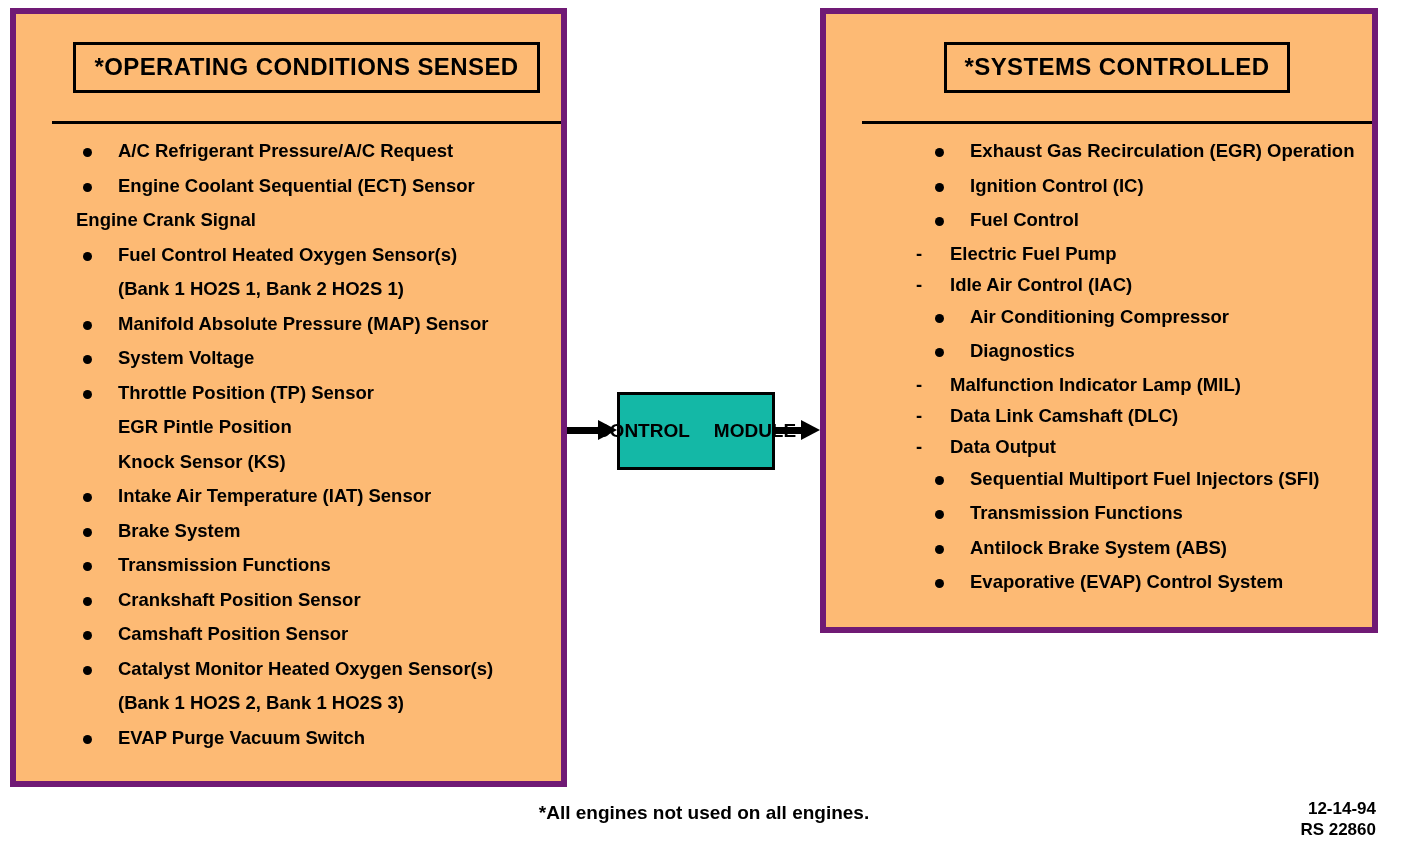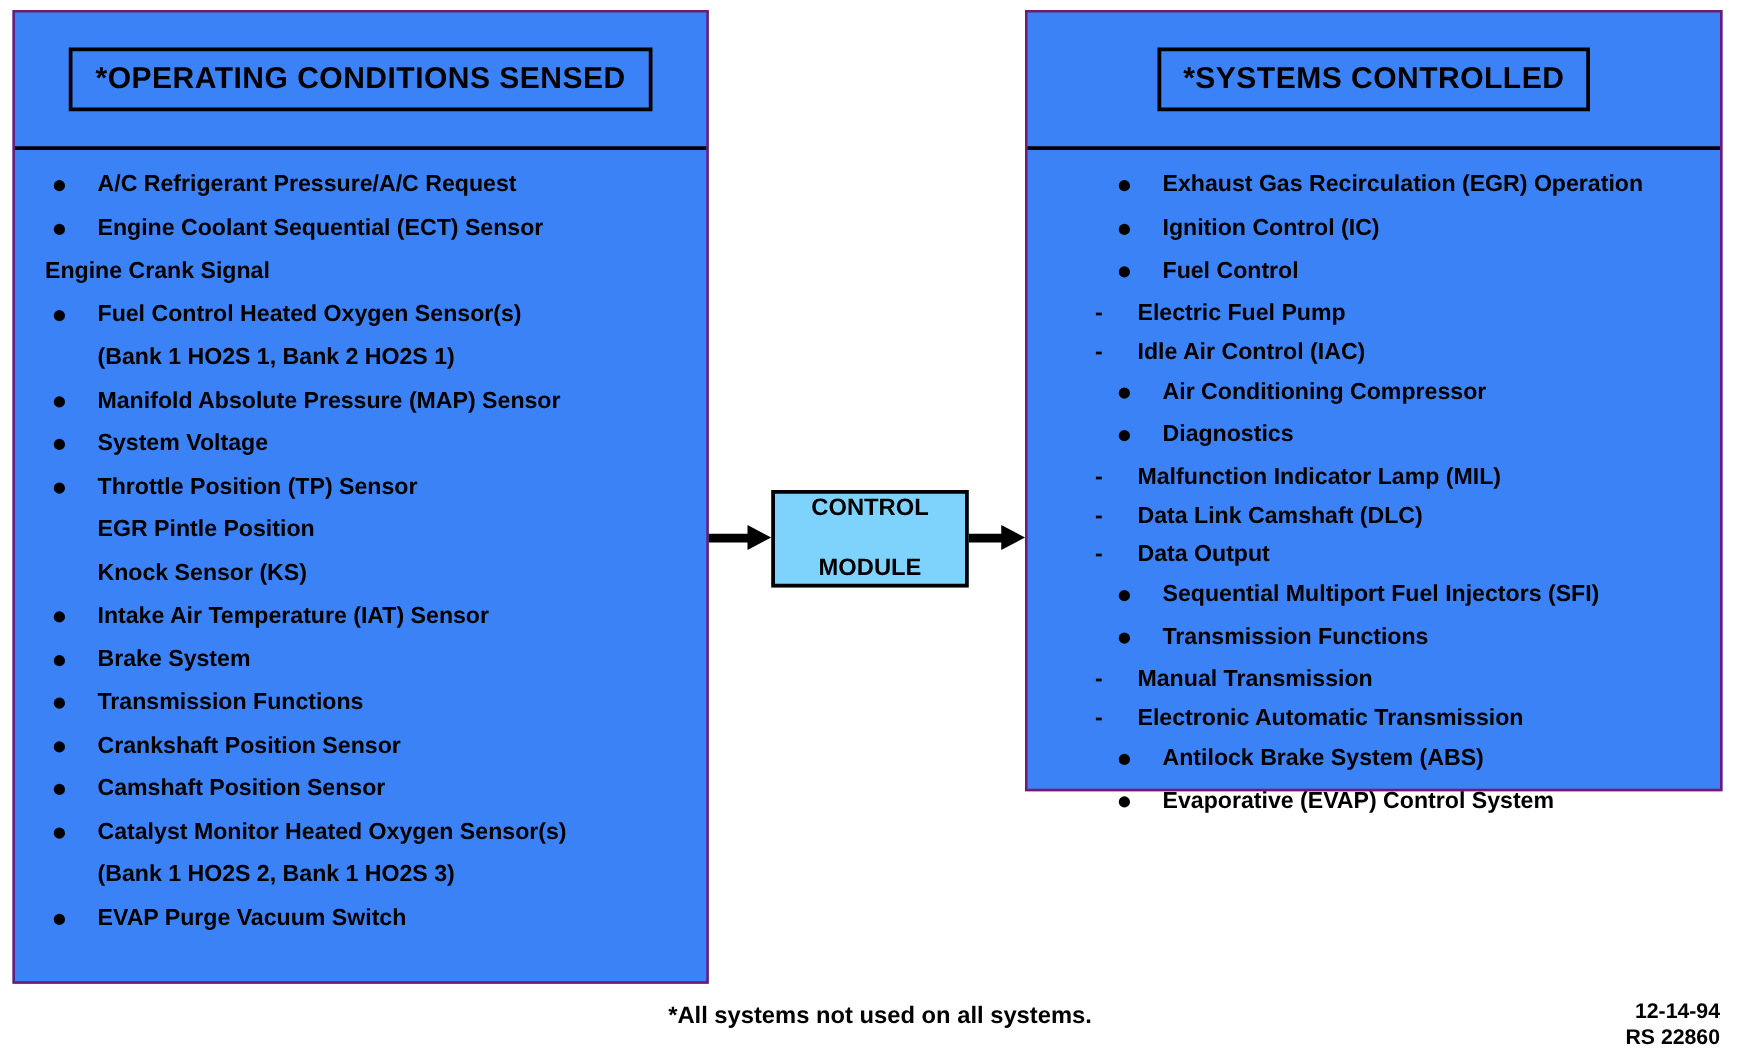--- a/index.html
+++ b/index.html
@@ -11,23 +11,24 @@
     width: 1408px;
     height: 850px;
     position: relative;
     font-family: "Liberation Sans", sans-serif;
     color: #000000;
     overflow: hidden;
   }
 
   .panel {
     position: absolute;
-    border: 2px solid #701a75;
-    background: #3b82f6;
+    border: 6px solid #701a75;
+    background: #fdba74;
     box-sizing: border-box;
+    padding-left: 36px;
   }
   #left-panel {
     left: 10px;
     top: 8px;
     width: 557px;
     height: 779px;
   }
   #right-panel {
     left: 820px;
     top: 8px;
@@ -114,27 +115,27 @@
   
   #control-module {
     position: absolute;
     left: 617px;
     top: 392px;
     width: 158px;
     height: 78px;
     border: 3px solid #000;
     box-sizing: border-box;
     display: flex;
-    flex-direction: column;
+    flex-direction: row;
     align-items: center;
     justify-content: center;
     font-weight: bold;
     font-size: 19px;
     line-height: 24px;
-    background: #7dd3fc;
+    background: #14b8a6;
     gap: 24px;
   }
 
   .arrow {
     position: absolute;
     height: 0;
   }
   .arrow .shaft {
     position: absolute;
     left: 0;
@@ -236,44 +237,38 @@
         <li class="bulleted"><span>Diagnostics</span></li>
         <li class="nobullet" style="padding: 0px;">
           <ul class="sub">
             <li>Malfunction Indicator Lamp (MIL)</li>
             <li>Data Link Camshaft (DLC)</li>
             <li>Data Output</li>
           </ul>
         </li>
         <li class="bulleted"><span>Sequential Multiport Fuel Injectors (SFI)</span></li>
         <li class="bulleted"><span>Transmission Functions</span></li>
-        <li class="nobullet" style="padding: 0px;">
-          <ul class="sub">
-            <li>Manual Transmission</li>
-            <li>Electronic Automatic Transmission</li>
-          </ul>
-        </li>
         <li class="bulleted"><span>Antilock Brake System (ABS)</span></li>
         <li class="bulleted"><span>Evaporative (EVAP) Control System</span></li>
       </ul>
   </div>
 </div>
 
 <div class="arrow" id="arrow-left">
   <div class="shaft"></div>
     <div class="head"></div>
 </div>
 <div class="arrow" id="arrow-right">
   <div class="shaft"></div>
     <div class="head"></div>
 </div>
 
 <div id="control-module">
   <div>CONTROL</div>
   <div>MODULE</div>
 </div>
 
-<div id="footnote">*All systems not used on all systems.</div>
+<div id="footnote">*All engines not used on all engines.</div>
 
 <div id="doc-ref">
   <div>12-14-94</div>
   <div>RS 22860</div>
 </div>
 
 </body></html>

